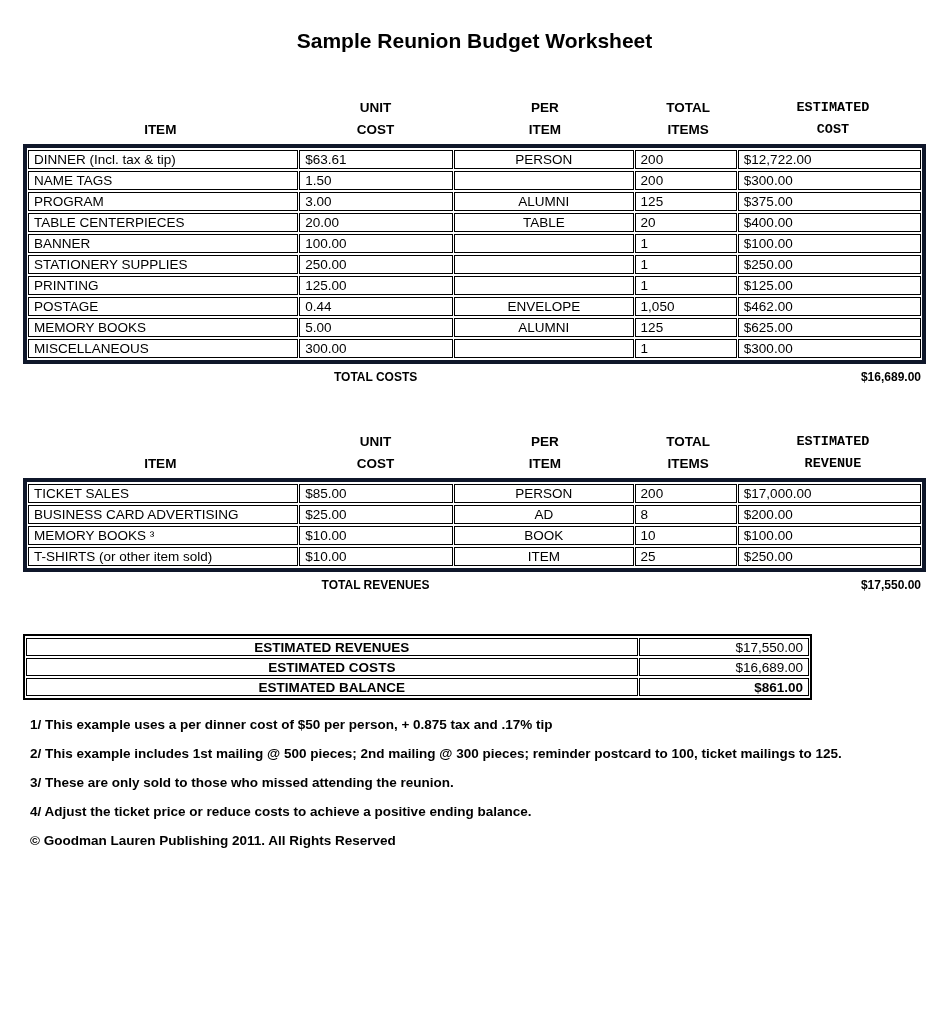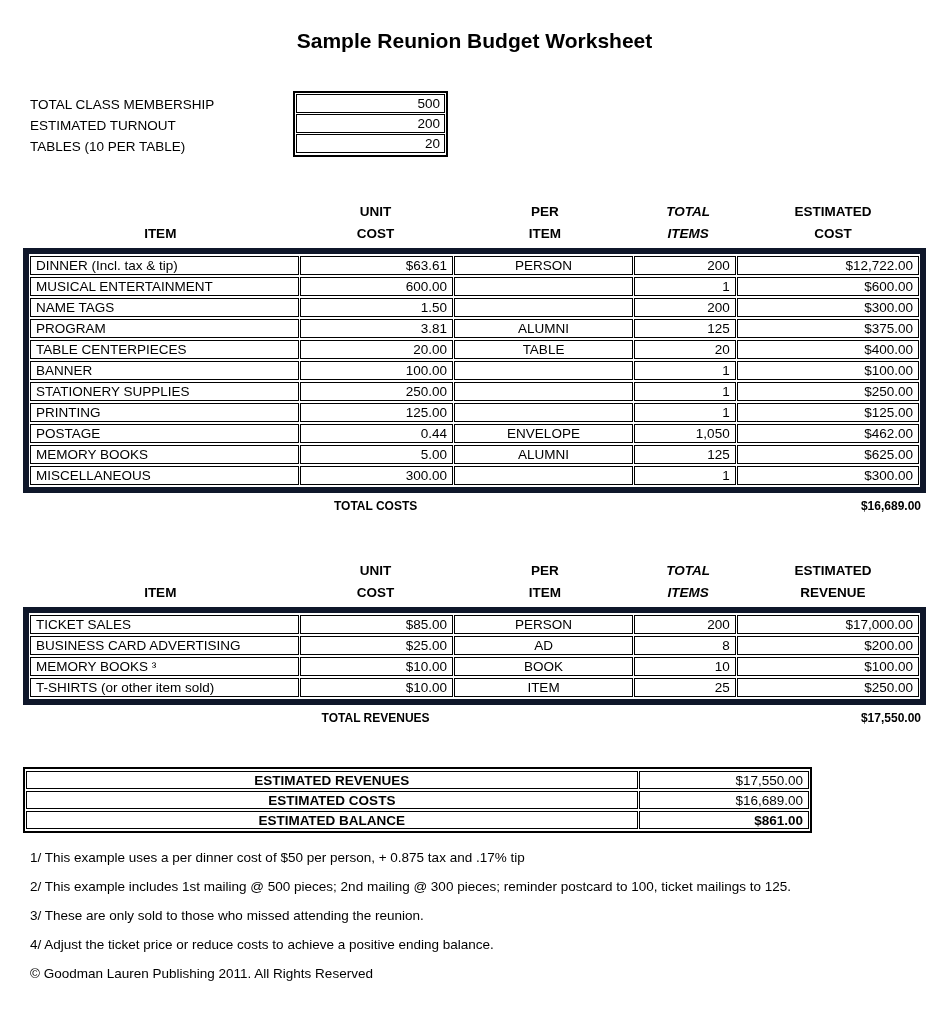--- a/index.html
+++ b/index.html
@@ -28,69 +28,57 @@
   
   .section { margin-left: 23px; width: 903px; }
   .costs-section { margin-top: 44px; }
   .revenues-section { margin-top: 45px; }
 
   .col-headers { display: flex; font-weight: bold; font-size: 13.5px; text-align: center; margin-bottom: 3px; }
   .h-line { height: 22px; line-height: 22px; }
   .w-item  { width: 30.4%; }
   .w-unit  { width: 17.3%; }
   .w-per   { width: 20.2%; }
-  .w-total { width: 11.5%; font-style: italic; }
-  .w-est   { width: 20.6%; }
-
-  .tbl-frame { border: 6px solid #0f172a; }
+  .w-total { width: 11.5%; }
+  .w-est   { width: 20.6%; font-family: Liberation Mono, monospace; }
+
+  .tbl-frame { border: 4px solid #0f172a; }
   table { width: 100%; border-collapse: separate; border-spacing: 1px 2px; table-layout: fixed; }
   td {
     border: 1px solid #000; height: 19px; font-size: 13.5px;
     padding: 0 5px; white-space: nowrap; overflow: hidden;
   }
   td.a-l { text-align: left; }
-  td.a-r { text-align: right; }
+  td.a-r { }
   td.a-c { text-align: center; }
 
   .total-line { display: flex; margin-top: 4px; font-weight: bold; font-size: 12px; height: 18px; align-items: center; }
   .total-line .sp-item { width: 30.4%; }
   .total-line .tl-label { width: 17.3%; text-align: center; }
   .total-line .sp-mid { width: 31.7%; }
   .total-line .tl-value { width: 20.6%; text-align: right; padding-right: 5px; }
 
   
   .summary-frame { margin: 40px 0 0 23px; width: 789px; border: 2px solid #000; }
   .summary-frame td { height: 18px; }
   td.sum-label { text-align: center; font-weight: bold; }
   td.sum-value { text-align: right; }
   tr.bold-row td { font-weight: bold; }
 
   
   .footnotes { margin: 16px 0 0 30px; }
-  .footnote { font-size: 13.5px; line-height: 17px; margin-bottom: 12px; white-space: nowrap; }
+  .footnote { font-size: 13.5px; line-height: 17px; margin-bottom: 12px; white-space: nowrap; font-weight: bold; }
 </style>
 </head>
 <body>
 
 <div class="page">
 
   <h1 class="title">Sample Reunion Budget Worksheet</h1>
 
-  <div class="inputs">
-    <div class="input-labels">
-      <div class="input-label">TOTAL CLASS MEMBERSHIP</div>
-      <div class="input-label">ESTIMATED TURNOUT</div>
-      <div class="input-label">TABLES (10 PER TABLE)</div>
-    </div>
-    <div class="input-frame">
-      <div class="input-cell">500</div>
-      <div class="input-cell">200</div>
-      <div class="input-cell">20</div>
-    </div>
-  </div>
 
   <section class="section costs-section">
     <div class="col-headers">
       <div class="col-h w-item">
         <div class="h-line"></div>
         <div class="h-line">ITEM</div>
       </div>
       <div class="col-h w-unit">
         <div class="h-line">UNIT</div>
         <div class="h-line">COST</div>
@@ -120,36 +108,29 @@
         </colgroup>
         <tbody>
           <tr>
             <td class="a-l">DINNER (Incl. tax &amp; tip)</td>
             <td class="a-r">$63.61</td>
             <td class="a-c">PERSON</td>
             <td class="a-r">200</td>
             <td class="a-r">$12,722.00</td>
           </tr>
           <tr>
-            <td class="a-l">MUSICAL ENTERTAINMENT</td>
-            <td class="a-r">600.00</td>
-            <td class="a-c"></td>
-            <td class="a-r">1</td>
-            <td class="a-r">$600.00</td>
-          </tr>
-          <tr>
             <td class="a-l">NAME TAGS</td>
             <td class="a-r">1.50</td>
             <td class="a-c"></td>
             <td class="a-r">200</td>
             <td class="a-r">$300.00</td>
           </tr>
           <tr>
             <td class="a-l">PROGRAM</td>
-            <td class="a-r">3.81</td>
+            <td class="a-r">3.00</td>
             <td class="a-c">ALUMNI</td>
             <td class="a-r">125</td>
             <td class="a-r">$375.00</td>
           </tr>
           <tr>
             <td class="a-l">TABLE CENTERPIECES</td>
             <td class="a-r">20.00</td>
             <td class="a-c">TABLE</td>
             <td class="a-r">20</td>
             <td class="a-r">$400.00</td>

